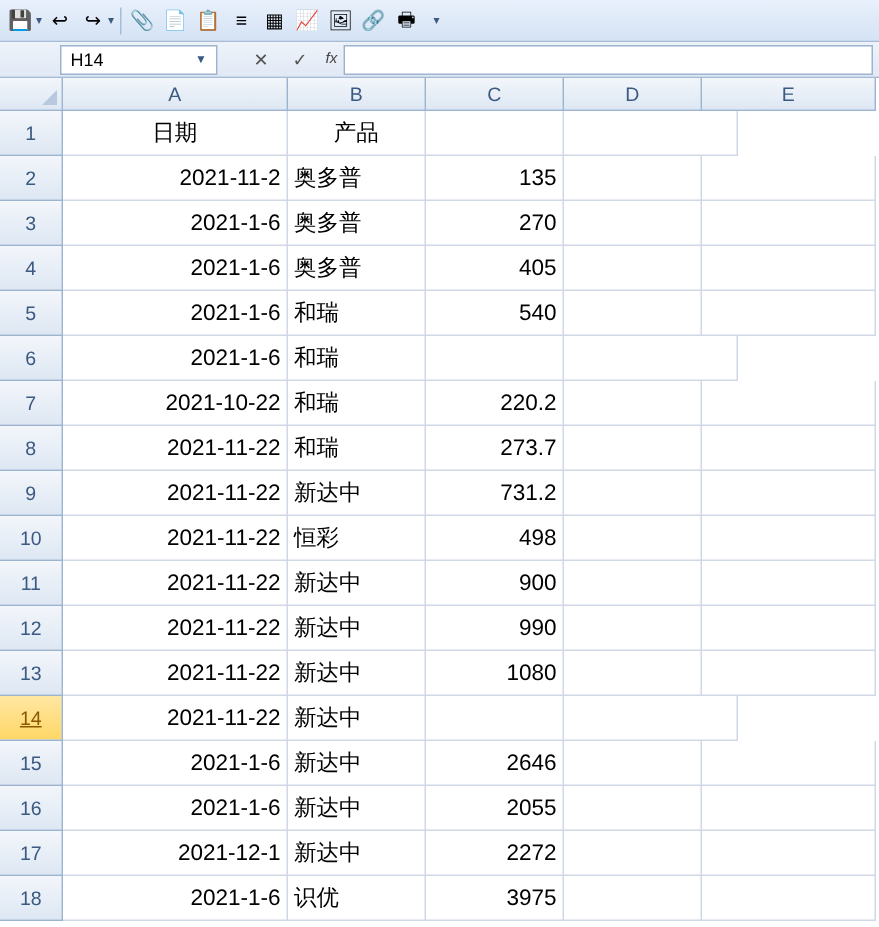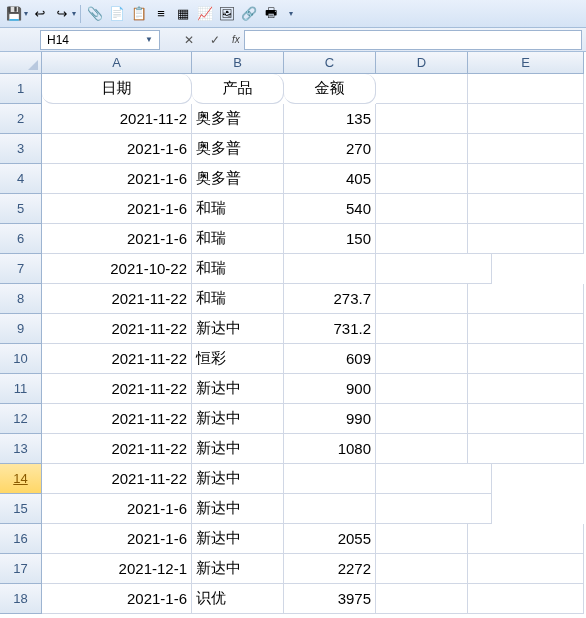--- a/index.html
+++ b/index.html
@@ -41,21 +41,21 @@
   margin-left: -2px;
 }
 .namebox-row {
   height: 24px;
   background: linear-gradient(to bottom, #eef3fa 0%, #e1e9f5 100%);
   border-bottom: 1px solid #a5bdd9;
   display: flex;
   align-items: center;
 }
 .namebox {
-  width: 120px;
+  width: 105px;
   height: 20px;
   margin-left: 40px;
   background: #fff;
   border: 1px solid #9db4d1;
   display: flex;
   align-items: center;
   padding: 0 6px;
   font-size: 12px;
   position: relative;
 }
@@ -161,21 +161,21 @@
   overflow: hidden;
   white-space: nowrap;
 }
 .col-A { width: 150px; }
 .col-B { width: 92px; }
 .col-C { width: 92px; }
 .col-D { width: 92px; }
 .col-E { width: 116px; }
 .align-right { justify-content: flex-end; }
 .align-left { justify-content: flex-start; }
-.align-center { justify-content: center; border-radius: 11px; }
+.align-center { justify-content: center; }
 </style>
 </head>
 <body>
 
 <div class="toolbar" id="toolbar">
     <div class="tool-btn" style="font-size: 13px;">💾</div>
     <span class="dropdown-arrow">▾</span>
     <div class="tool-btn" style="font-size: 13px;">↩</div>
     <div class="tool-btn" style="font-size: 13px;">↪</div>
     <span class="dropdown-arrow">▾</span>
@@ -208,21 +208,20 @@
 <div class="grid-area">
   <div class="col-headers">
     <div class="corner"></div>
     <div id="col-headers-inner" style="display:contents"><div class="col-header col-A">A</div><div class="col-header col-B">B</div><div class="col-header col-C">C</div><div class="col-header col-D">D</div><div class="col-header col-E">E</div></div>
   </div>
   <div id="rows">
       <div class="row">
         <div class="row-header">1</div>
         <div class="cell col-A align-center">日期</div>
         <div class="cell col-B align-center">产品</div>
-        <div class="cell col-C align-center">金额</div>
         <div class="cell col-D"></div>
         <div class="cell col-E"></div>
       </div>
       <div class="row">
         <div class="row-header">2</div>
         <div class="cell col-A align-right">2021-11-2</div>
         <div class="cell col-B align-left">奥多普</div>
         <div class="cell col-C align-right">135</div>
         <div class="cell col-D"></div>
         <div class="cell col-E"></div>
@@ -248,28 +247,28 @@
         <div class="cell col-A align-right">2021-1-6</div>
         <div class="cell col-B align-left">和瑞</div>
         <div class="cell col-C align-right">540</div>
         <div class="cell col-D"></div>
         <div class="cell col-E"></div>
       </div>
       <div class="row">
         <div class="row-header">6</div>
         <div class="cell col-A align-right">2021-1-6</div>
         <div class="cell col-B align-left">和瑞</div>
-        <div class="cell col-C align-right">150</div>
         <div class="cell col-D"></div>
         <div class="cell col-E"></div>
       </div>
       <div class="row">
         <div class="row-header">7</div>
         <div class="cell col-A align-right">2021-10-22</div>
         <div class="cell col-B align-left">和瑞</div>
+        <div class="cell col-C align-right">220.2</div>
         <div class="cell col-D"></div>
         <div class="cell col-E"></div>
       </div>
       <div class="row">
         <div class="row-header">8</div>
         <div class="cell col-A align-right">2021-11-22</div>
         <div class="cell col-B align-left">和瑞</div>
         <div class="cell col-C align-right">273.7</div>
         <div class="cell col-D"></div>
         <div class="cell col-E"></div>
@@ -279,21 +278,21 @@
         <div class="cell col-A align-right">2021-11-22</div>
         <div class="cell col-B align-left">新达中</div>
         <div class="cell col-C align-right">731.2</div>
         <div class="cell col-D"></div>
         <div class="cell col-E"></div>
       </div>
       <div class="row">
         <div class="row-header">10</div>
         <div class="cell col-A align-right">2021-11-22</div>
         <div class="cell col-B align-left">恒彩</div>
-        <div class="cell col-C align-right">609</div>
+        <div class="cell col-C align-right">498</div>
         <div class="cell col-D"></div>
         <div class="cell col-E"></div>
       </div>
       <div class="row">
         <div class="row-header">11</div>
         <div class="cell col-A align-right">2021-11-22</div>
         <div class="cell col-B align-left">新达中</div>
         <div class="cell col-C align-right">900</div>
         <div class="cell col-D"></div>
         <div class="cell col-E"></div>
@@ -318,20 +317,21 @@
         <div class="row-header active">14</div>
         <div class="cell col-A align-right">2021-11-22</div>
         <div class="cell col-B align-left">新达中</div>
         <div class="cell col-D"></div>
         <div class="cell col-E"></div>
       </div>
       <div class="row">
         <div class="row-header">15</div>
         <div class="cell col-A align-right">2021-1-6</div>
         <div class="cell col-B align-left">新达中</div>
+        <div class="cell col-C align-right">2646</div>
         <div class="cell col-D"></div>
         <div class="cell col-E"></div>
       </div>
       <div class="row">
         <div class="row-header">16</div>
         <div class="cell col-A align-right">2021-1-6</div>
         <div class="cell col-B align-left">新达中</div>
         <div class="cell col-C align-right">2055</div>
         <div class="cell col-D"></div>
         <div class="cell col-E"></div>

